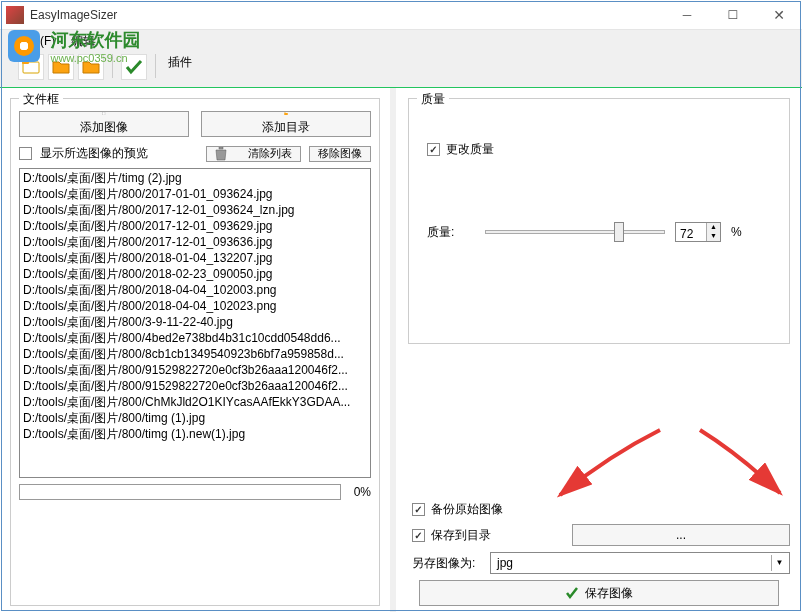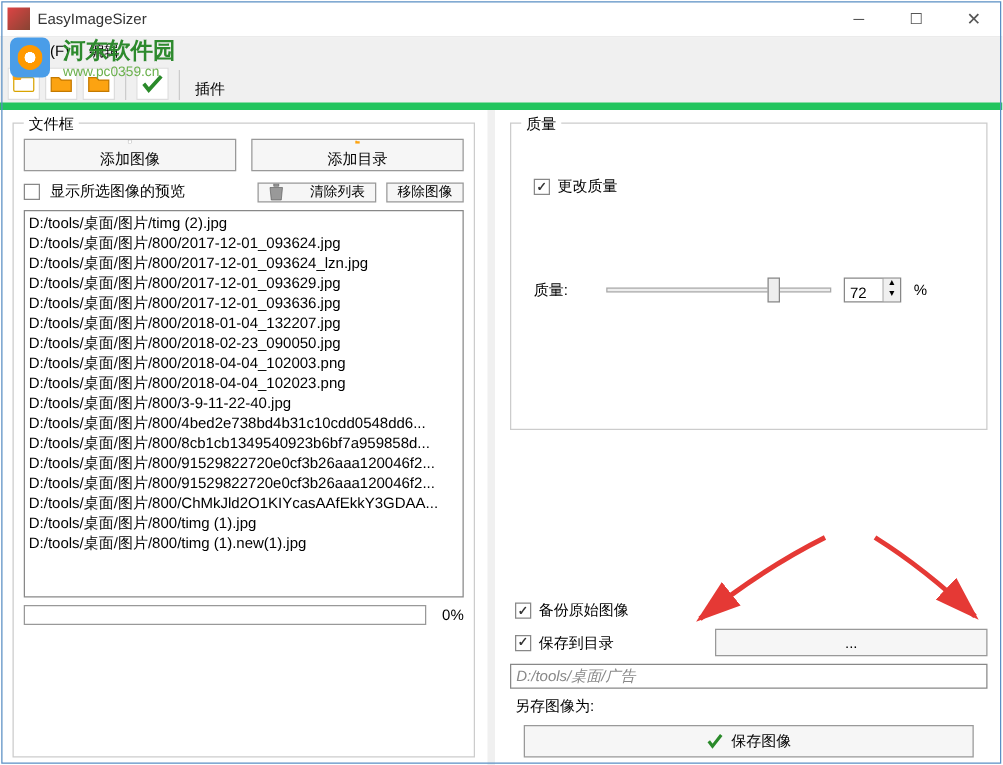--- a/index.html
+++ b/index.html
@@ -14,21 +14,21 @@
     .menubar { height: 22px; display: flex; align-items: center; padding: 0 8px; font-size: 12px; background: #f0f0f0; }
     .menu-item { padding: 2px 8px; }
     
     .watermark { position: absolute; left: 8px; top: 28px; z-index: 50; pointer-events: none; }
     .wm-ico { display: inline-block; width: 32px; height: 32px; background: #4a9de8; border-radius: 6px; vertical-align: middle; position: relative; }
     .wm-ico::after { content: ""; position: absolute; left: 6px; top: 6px; width: 20px; height: 20px; border-radius: 50%; background: radial-gradient(circle, #fff 30%, transparent 32%), #f90; }
     .wm-text { display: inline-block; vertical-align: middle; margin-left: 6px; }
     .wm-cn { font-size: 18px; color: #2d8a2d; font-weight: bold; }
     .wm-url { font-size: 11px; color: #6ab04c; }
     
-    .toolbar { height: 36px; background: #f0f0f0; display: flex; align-items: flex-end; padding: 2px 6px; gap: 4px; border-bottom: 6px solid #22c55e; }
+    .toolbar { height: 36px; background: #f0f0f0; display: flex; align-items: flex-start; padding: 2px 18px; gap: 4px; border-bottom: 1px solid #22c55e; }
     .tool-ico { width: 26px; height: 26px; display: flex; align-items: center; justify-content: center; background: #fff; border: 1px solid #ddd; }
     .folder-svg { width: 18px; height: 14px; }
     .checkmark-svg { width: 18px; height: 18px; }
     .toolbar-divider { width: 1px; height: 24px; background: #ccc; margin: 0 4px; }
     .toolbar-label { font-size: 12px; padding: 0 4px; }
     
     .content { display: flex; height: 528px; position: relative; background: #fff; }
     .left-panel { width: 390px; padding: 10px; position: relative; }
     .right-panel { flex: 1; padding: 10px 12px; position: relative; }
     .splitter { width: 6px; background: #f0f0f0; cursor: col-resize; }
@@ -172,21 +172,21 @@
           <span>清除列表</span>
         </button>
         <button class="small-btn">
           <span>移除图像</span>
         </button>
       </div>
 
       <div class="file-list">
         <div class="file-list-inner" id="file-list-inner">
             <div class="file-item">D:/tools/桌面/图片/timg (2).jpg</div>
-            <div class="file-item">D:/tools/桌面/图片/800/2017-12-01_093624.jpg</div>
+            <div class="file-item">D:/tools/桌面/图片/800/2017-01-01_093624.jpg</div>
             <div class="file-item">D:/tools/桌面/图片/800/2017-12-01_093624_lzn.jpg</div>
             <div class="file-item">D:/tools/桌面/图片/800/2017-12-01_093629.jpg</div>
             <div class="file-item">D:/tools/桌面/图片/800/2017-12-01_093636.jpg</div>
             <div class="file-item">D:/tools/桌面/图片/800/2018-01-04_132207.jpg</div>
             <div class="file-item">D:/tools/桌面/图片/800/2018-02-23_090050.jpg</div>
             <div class="file-item">D:/tools/桌面/图片/800/2018-04-04_102003.png</div>
             <div class="file-item">D:/tools/桌面/图片/800/2018-04-04_102023.png</div>
             <div class="file-item">D:/tools/桌面/图片/800/3-9-11-22-40.jpg</div>
             <div class="file-item">D:/tools/桌面/图片/800/4bed2e738bd4b31c10cdd0548dd6...</div>
             <div class="file-item">D:/tools/桌面/图片/800/8cb1cb1349540923b6bf7a959858d...</div>
@@ -238,23 +238,26 @@
       <div class="save-section">
         <div class="save-row">
           <span class="checkbox checked"></span>
           <span class="check-label">备份原始图像</span>
         </div>
         <div class="save-row">
           <span class="checkbox checked"></span>
           <span class="check-label">保存到目录</span>
           <div class="browse-btn">...</div>
         </div>
-        <input class="text-input" style="width: 100%; margin-bottom: 6px;" value="D:/tools/桌面/广告">
         <div class="save-row">
           <span class="save-label">另存图像为:</span>
+          <div class="select">
+            <span>jpg</span>
+            <span class="select-arrow">▼</span>
+          </div>
         </div>
         <button class="save-btn">
           <svg width="14" height="14" viewBox="0 0 14 14">
               <path d="M2 7l3 4L12 2" stroke="#2a8a2a" stroke-width="2.5" fill="none"></path>
             </svg>
           <span>保存图像</span>
         </button>
       </div>
     </div>
   </div>

